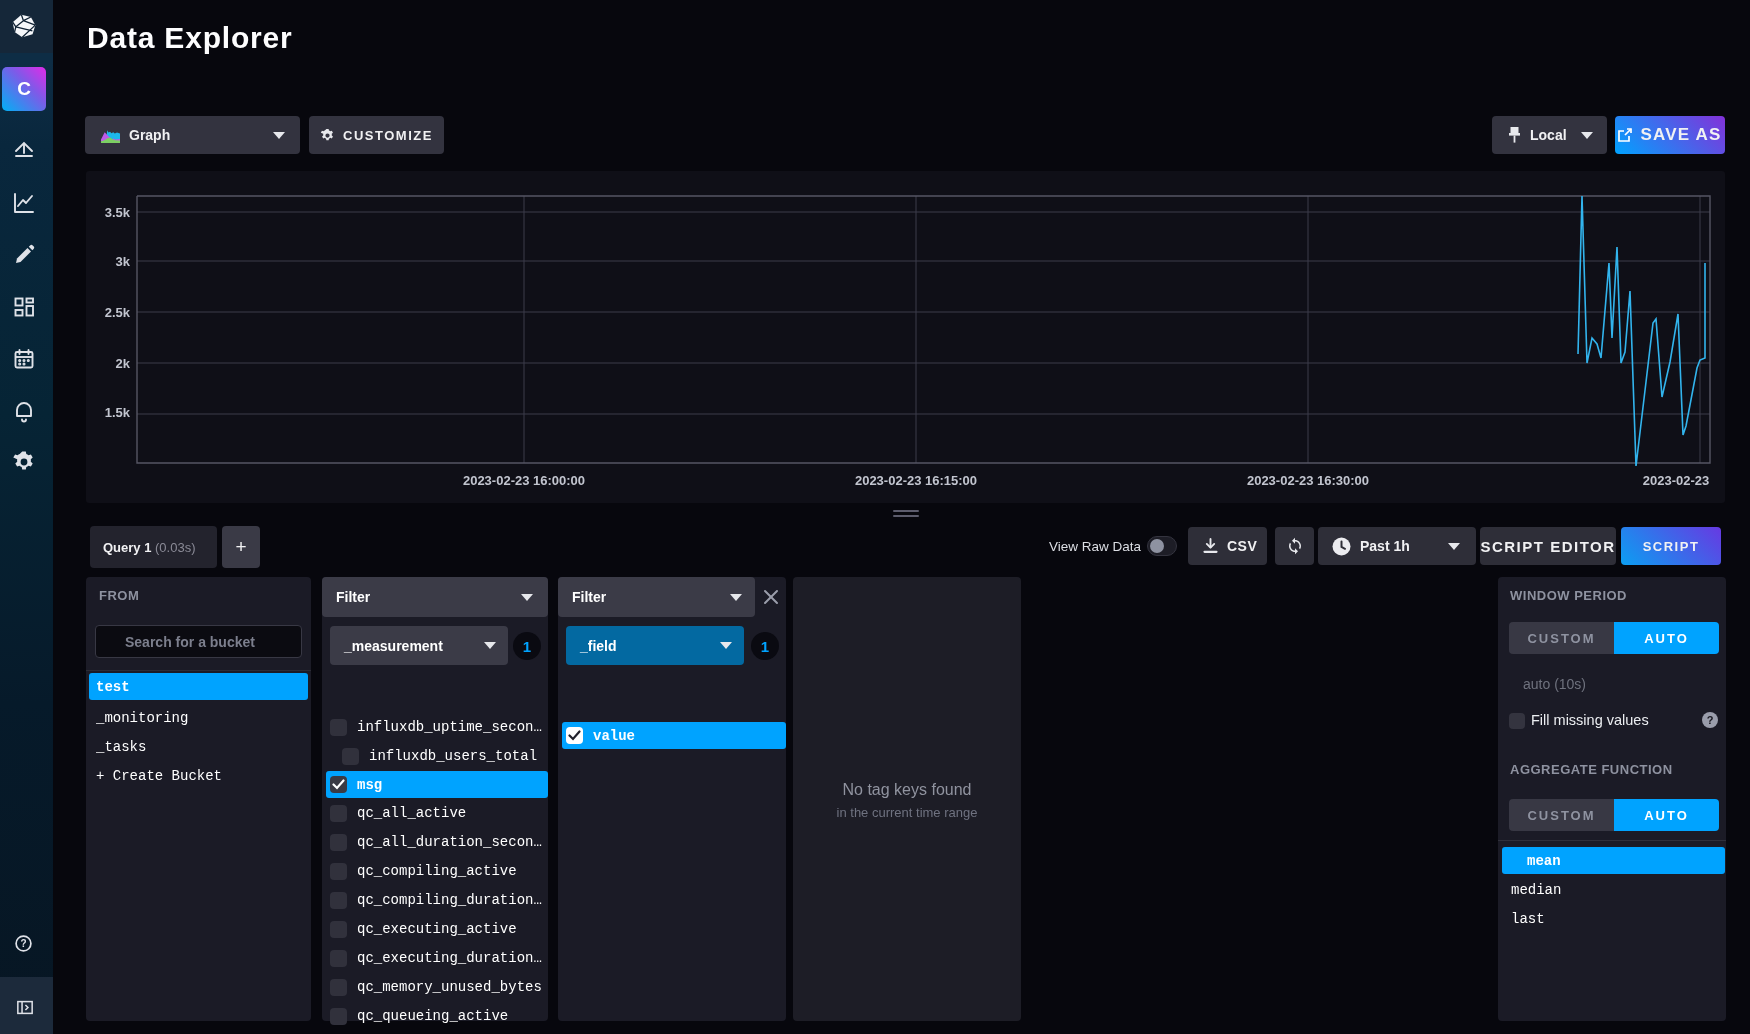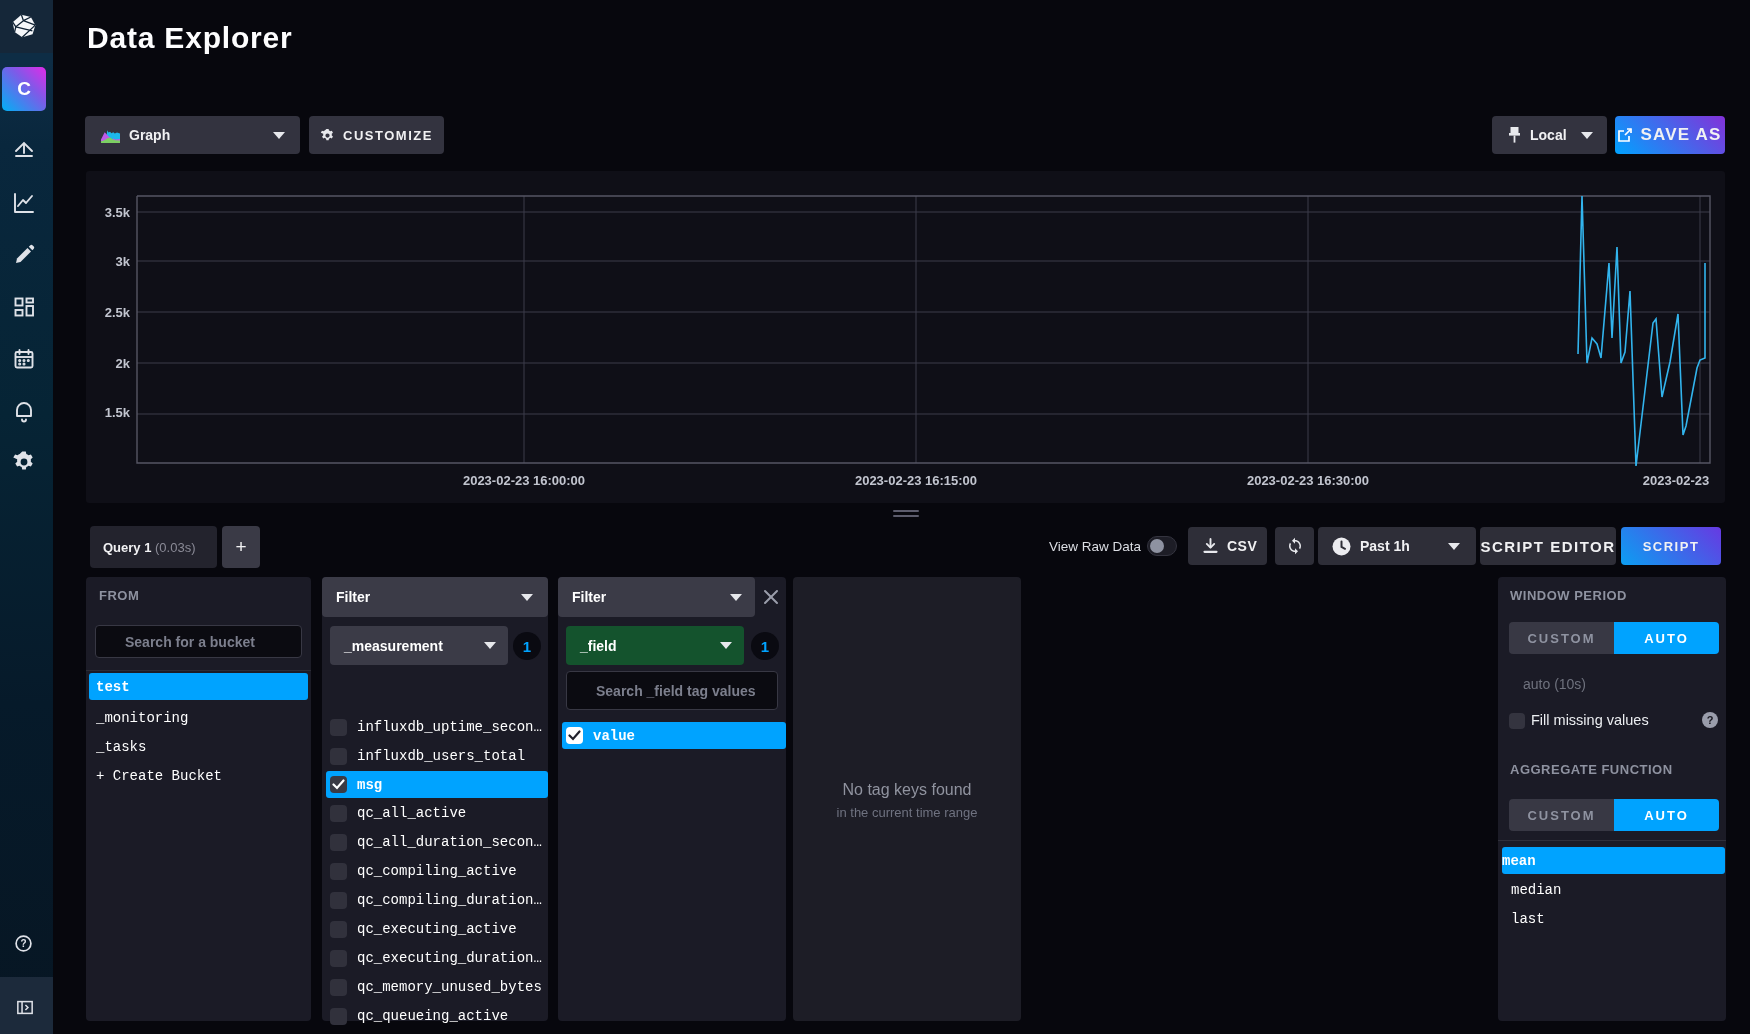--- a/index.html
+++ b/index.html
@@ -211,21 +211,21 @@
   <div class="row mono" style="left:3px;top:185px;width:219px;height:27px;padding-left:7px;">+ Create Bucket</div>
 </div>
 
 <div class="panel" style="left:322px;width:226px;">
   <div class="abs" style="left:0;top:0;width:226px;height:40px;background:#3b3b47;border-radius:4px;color:#fff;font-weight:700;font-size:14px;display:flex;align-items:center;padding-left:14px;">Filter
     <span class="caret" style="position:absolute;right:15px;"></span></div>
   <div class="abs" style="left:8px;top:49px;width:178px;height:39px;background:#3b3b47;border-radius:4px;color:#fff;font-weight:700;font-size:14px;display:flex;align-items:center;padding-left:14px;">_measurement
     <span class="caret" style="position:absolute;right:12px;"></span></div>
   <div class="abs" style="left:191px;top:55px;width:28px;height:28px;border-radius:50%;background:#0a0a11;color:#00a3ff;font-weight:700;font-size:15px;display:flex;align-items:center;justify-content:center;">1</div>
   <div class="row mono" style="left:4px;top:137px;width:218px;height:26px;"><span class="cb" style="margin-left:4px;"></span>influxdb_uptime_secon…</div>
-  <div class="row mono" style="left:4px;top:166px;width:218px;height:26px;"><span class="cb" style="margin-left:4px;"></span>influxdb_users_total</div>
+  <div class="row mono" style="left:16px;top:166px;width:218px;height:26px;"><span class="cb" style="margin-left:4px;"></span>influxdb_users_total</div>
   <div class="row selrow mono" style="left:4px;top:194px;width:222px;height:27px;font-weight:700;"><span class="cb" style="margin-left:4px;background:#3a3a44;position:relative;">
         <svg style="position:absolute;left:2px;top:3px;" width="13" height="11" viewBox="0 0 13 11">
           <path d="M1.5 5.5 L5 9 L11.5 1.5" stroke="#fff" stroke-width="2.2" fill="none" stroke-linecap="round"></path>
         </svg>
       </span>msg</div>
   <div class="row mono" style="left:4px;top:223px;width:218px;height:26px;"><span class="cb" style="margin-left:4px;"></span>qc_all_active</div>
   <div class="row mono" style="left:4px;top:252px;width:218px;height:26px;"><span class="cb" style="margin-left:4px;"></span>qc_all_duration_secon…</div>
   <div class="row mono" style="left:4px;top:281px;width:218px;height:26px;"><span class="cb" style="margin-left:4px;"></span>qc_compiling_active</div>
   <div class="row mono" style="left:4px;top:310px;width:218px;height:26px;"><span class="cb" style="margin-left:4px;"></span>qc_compiling_duration…</div>
   <div class="row mono" style="left:4px;top:339px;width:218px;height:26px;"><span class="cb" style="margin-left:4px;"></span>qc_executing_active</div>
@@ -234,24 +234,23 @@
   <div class="row mono" style="left:4px;top:426px;width:218px;height:26px;"><span class="cb" style="margin-left:4px;"></span>qc_queueing_active</div>
 </div>
 
 <div class="panel" style="left:558px;width:228px;">
   <div class="abs" style="left:0;top:0;width:197px;height:40px;background:#3b3b47;border-radius:4px;color:#fff;font-weight:700;font-size:14px;display:flex;align-items:center;padding-left:14px;">Filter
     <span class="caret" style="position:absolute;right:13px;"></span></div>
   <div class="abs" style="left:204px;top:11px;"><svg width="18" height="18" viewBox="0 0 18 18" stroke="#9a9daa" stroke-width="2" stroke-linecap="round">
         <path d="M3 3 L15 15"></path>
         <path d="M15 3 L3 15"></path>
       </svg></div>
-  <div class="abs" style="left:8px;top:49px;width:178px;height:39px;background:#14532d;border-radius:4px;color:#fff;font-weight:700;font-size:14px;display:flex;align-items:center;padding-left:14px;">_field
+  <div class="abs" style="left:8px;top:49px;width:178px;height:39px;background:#0369a1;border-radius:4px;color:#fff;font-weight:700;font-size:14px;display:flex;align-items:center;padding-left:14px;">_field
     <span class="caret" style="position:absolute;right:12px;"></span></div>
   <div class="abs" style="left:193px;top:55px;width:28px;height:28px;border-radius:50%;background:#0a0a11;color:#00a3ff;font-weight:700;font-size:15px;display:flex;align-items:center;justify-content:center;">1</div>
-  <div class="srch" style="left:8px;top:94px;width:212px;height:39px;">Search _field tag values</div>
   <div class="row selrow mono" style="left:4px;top:145px;width:224px;height:27px;font-weight:700;"><span class="cb" style="margin-left:4px;background:#fff;position:relative;">
         <svg style="position:absolute;left:2px;top:3px;" width="13" height="11" viewBox="0 0 13 11">
           <path d="M1.5 5.5 L5 9 L11.5 1.5" stroke="#22222c" stroke-width="2.2" fill="none" stroke-linecap="round"></path>
         </svg>
       </span>value</div>
 </div>
 
 <div class="panel" style="left:793px;width:228px;background:#1d1d26;">
   <div class="abs" style="left:0;top:204px;width:228px;text-align:center;color:#90939f;font-size:16px;">No tag keys found</div>
   <div class="abs" style="left:0;top:228px;width:228px;text-align:center;color:#6f7280;font-size:13px;">in the current time range</div>
@@ -266,16 +265,16 @@
   <div class="abs" style="left:25px;top:99px;color:#6f727e;font-size:14px;">auto (10s)</div>
   <div class="abs" style="left:11px;top:136px;width:16px;height:16px;border-radius:4px;background:#34343f;"></div>
   <div class="abs" style="left:33px;top:135px;color:#eceef1;font-size:14.5px;">Fill missing values</div>
   <div class="abs" style="left:204px;top:135px;width:16px;height:16px;border-radius:50%;background:#9a9dab;color:#16161e;font-weight:700;font-size:11px;display:flex;align-items:center;justify-content:center;">?</div>
   <div class="hdrlbl" style="left:12px;top:185px;">AGGREGATE FUNCTION</div>
   <div class="seg" style="left:11px;top:222px;">
     <div class="off">CUSTOM</div>
       <div class="on">AUTO</div>
   </div>
   <div class="abs" style="left:0;top:263px;width:228px;height:1px;background:#30303b;"></div>
-  <div class="row selrow mono" style="left:4px;top:270px;width:223px;height:27px;padding-left:0;font-weight:700;">mean</div>
+  <div class="row selrow mono" style="left:4px;top:270px;width:223px;height:27px;padding-left:25px;font-weight:700;">mean</div>
   <div class="row mono" style="left:4px;top:299px;width:223px;height:27px;padding-left:9px;">median</div>
   <div class="row mono" style="left:4px;top:328px;width:223px;height:27px;padding-left:9px;">last</div>
 </div>
 
 </body></html>

